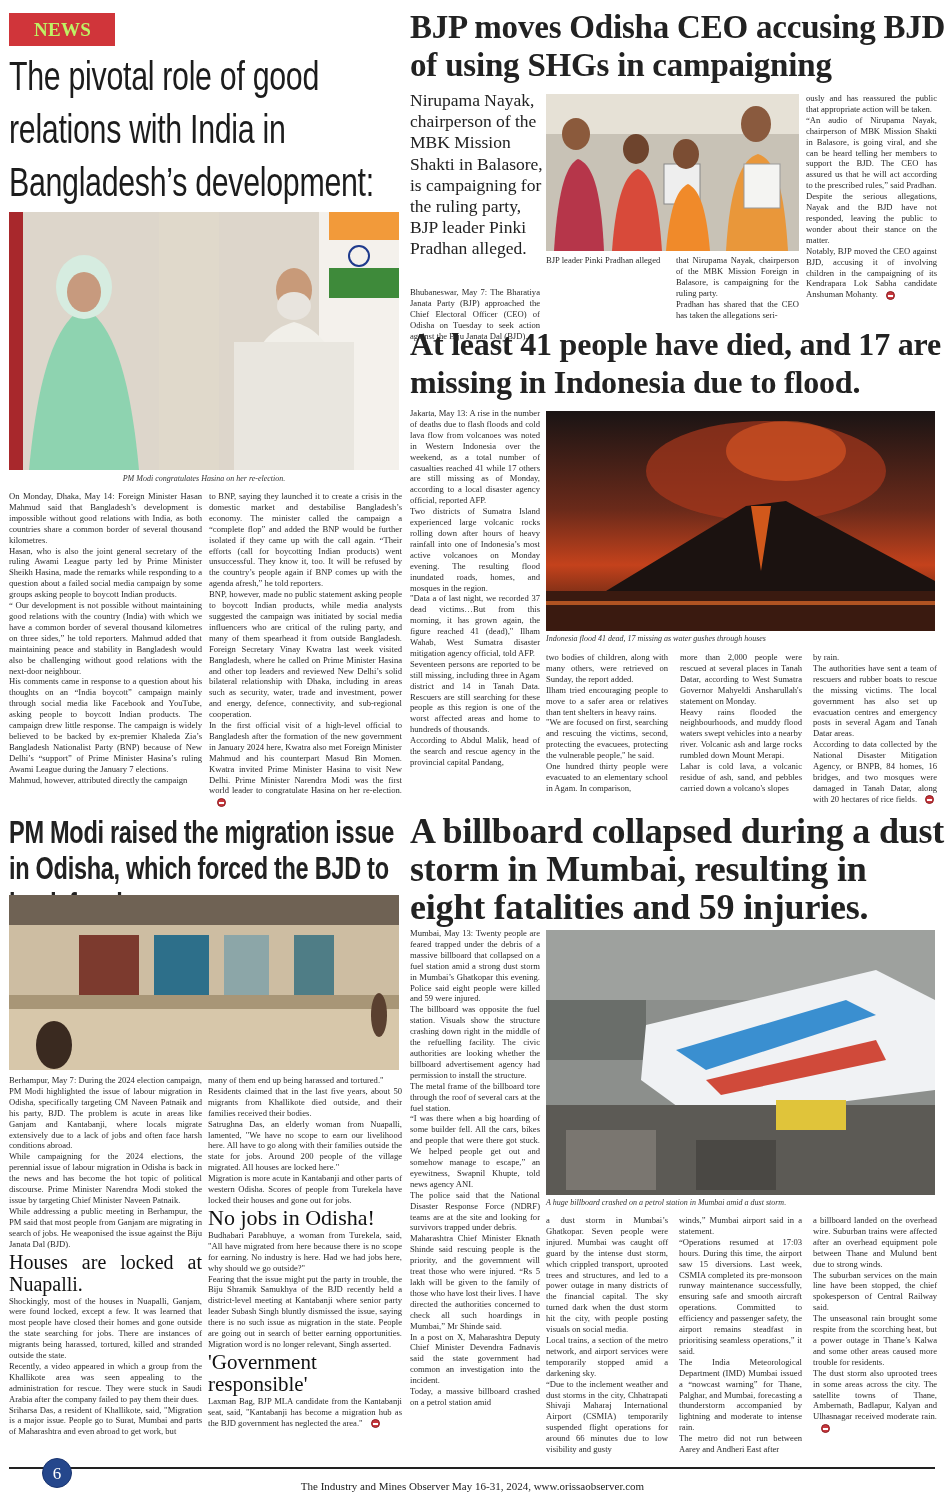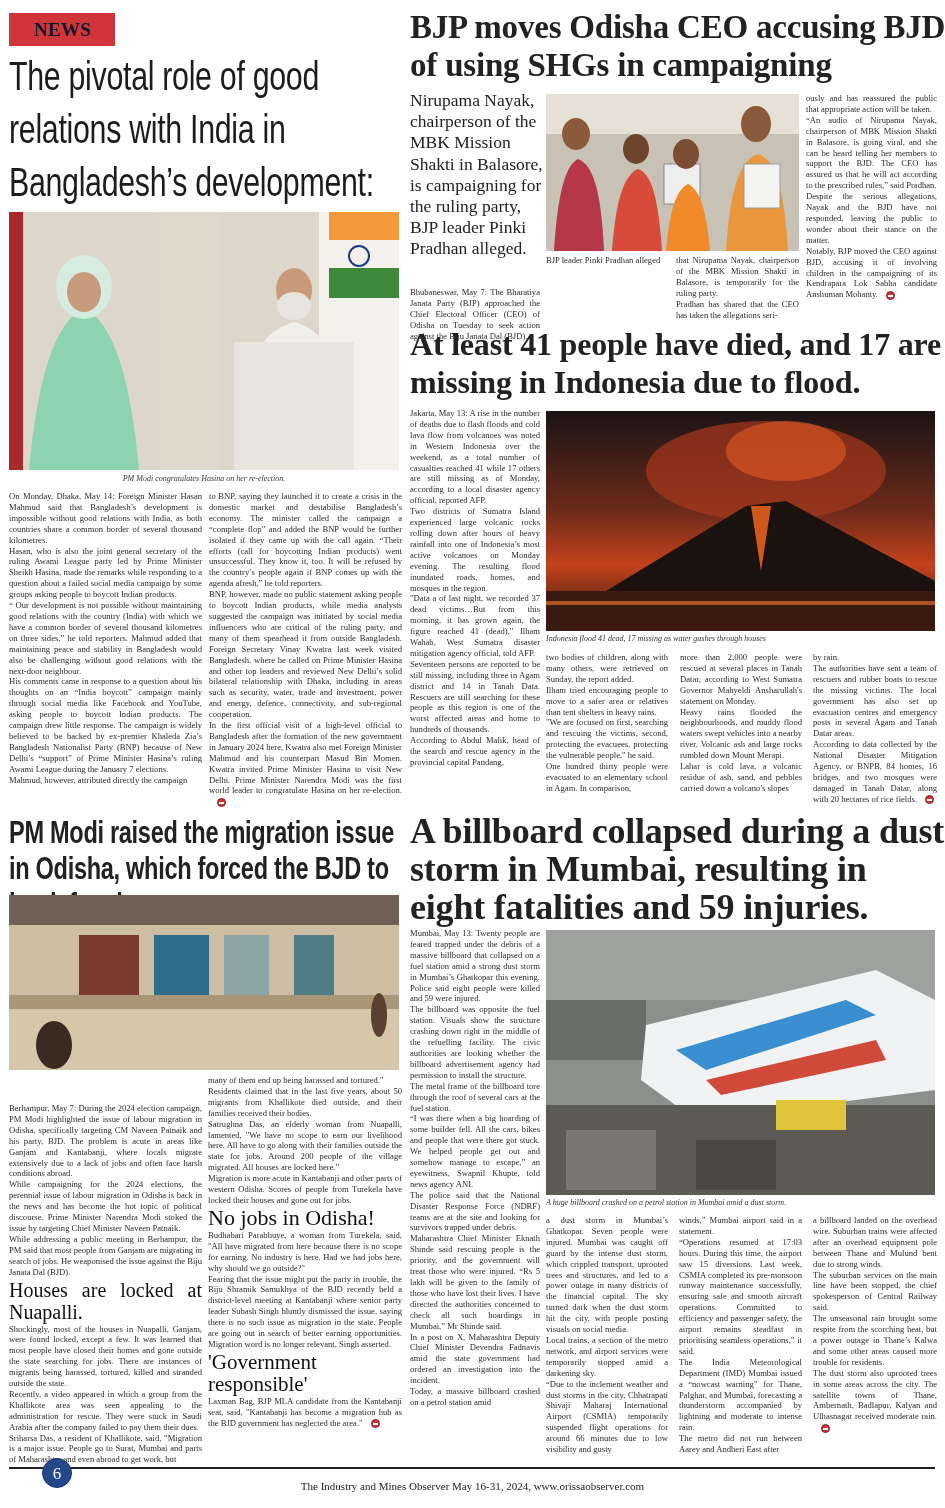--- a/index.html
+++ b/index.html
@@ -1,19 +1,19 @@
 <!DOCTYPE html>
 <html><head>
 <meta charset="utf-8">
 <style>
   * { box-sizing: border-box; margin: 0; padding: 0; }
   html, body { width: 945px; height: 1508px; background: #fff; overflow: hidden; }
   body { position: relative; font-family: "Liberation Serif", "DejaVu Serif", serif; color: #1a1a1a; }
   .abs { position: absolute; }
-  .badge { left: 9px; top: 13px; width: 106px; height: 33px; background: #d0353a; color: #0f172a; font-weight: bold; font-size: 19px; padding: 6px 0 0 25px; letter-spacing: 0.3px; }
+  .badge { left: 9px; top: 13px; width: 106px; height: 33px; background: #d0353a; color: #bef264; font-weight: bold; font-size: 19px; padding: 6px 0 0 25px; letter-spacing: 0.3px; }
   .hl-cond { font-family: "Liberation Sans Narrow", "Liberation Sans", sans-serif; transform-origin: 0 0; }
   .h1 { left: 9px; top: 50px; width: 520px; font-size: 41px; line-height: 53px; font-weight: normal; color: #1c1c1c; transform: scaleX(0.74); letter-spacing: -0.4px; }
   .h2 { left: 410px; top: 8px; width: 540px; font-size: 33px; line-height: 38px; color: #222; letter-spacing: -0.2px; }
   .h3 { left: 410px; top: 325px; width: 540px; font-size: 32px; line-height: 38px; color: #222; letter-spacing: -0.2px; }
   .h4 { left: 9px; top: 815px; width: 520px; font-size: 31px; line-height: 36px; color: #222; transform: scaleX(0.76); letter-spacing: -0.4px; }
   .h5 { left: 410px; top: 812px; width: 540px; font-size: 36px; line-height: 38px; color: #222; letter-spacing: -0.2px; }
   .deck { left: 410px; top: 90px; width: 133px; font-size: 17.5px; line-height: 21.2px; color: #222; }
   .col { font-size: 8.6px; line-height: 10.9px; text-align: justify; color: #2a2a2a; }
   .col p { margin: 0; }
   .sub { font-size: 20px; line-height: 22px; color: #111; margin: 1px 0 1px; font-family: "Liberation Serif", serif; }
@@ -81,21 +81,21 @@
     <path d="M120 157 C124 110 132 95 142 90 C152 95 160 110 164 157 Z" fill="#f08a2a"></path>
     <ellipse cx="210" cy="30" rx="15" ry="18" fill="#8a5a3e"></ellipse>
     <path d="M180 157 C184 90 196 65 212 60 C228 65 238 90 242 157 Z" fill="#e9973a"></path>
     <rect x="198" y="70" width="36" height="44" fill="#f4f4f2" stroke="#999"></rect>
   </svg>
 </div>
 <div class="abs col" style="left:546px; top:255px; width:123px;">
   <p>BJP leader Pinki Pradhan alleged</p>
 </div>
 <div class="abs col" style="left:676px; top:255px; width:123px;">
-  <p>that Nirupama Nayak, chairperson of the MBK Mission Shakti in Balasore, is temporarily for the ruling party.</p>
+  <p>that Nirupama Nayak, chairperson of the MBK Mission Foreign in Balasore, is campaigning for the ruling party.</p>
   <p>Pradhan has shared that the CEO has taken the allegations seri-</p>
 </div>
 <div class="abs col" style="left:806px; top:93px; width:131px;">
   <p>ously and has reassured the public that appropriate action will be taken.</p>
   <p>“An audio of Nirupama Nayak, chairperson of MBK Mission Shakti in Balasore, is going viral, and she can be heard telling her members to support the BJD. The CEO has assured us that he will act according to the prescribed rules,” said Pradhan.</p>
   <p>Despite the serious allegations, Nayak and the BJD have not responded, leaving the public to wonder about their stance on the matter.</p>
   <p><span>Notably, BJP moved the CEO against BJD, accusing it of involving children in the campaigning of its Kendrapara Lok Sabha candidate Anshuman Mohanty.</span><span class="end-icon"></span></p>
 </div>
 
 <h2 class="abs h3">At least 41 people have died, and 17 are missing in Indonesia due to flood.</h2>
@@ -152,21 +152,21 @@
     <rect x="70" y="40" width="60" height="60" fill="#7c3a2e"></rect>
     <rect x="145" y="40" width="55" height="60" fill="#2d6f8a"></rect>
     <rect x="215" y="40" width="45" height="60" fill="#8ca6a8"></rect>
     <rect x="285" y="40" width="40" height="60" fill="#4f7d86"></rect>
     <rect x="0" y="100" width="390" height="14" fill="#a89677"></rect>
     <rect x="0" y="114" width="390" height="61" fill="#d7c7aa"></rect>
     <ellipse cx="45" cy="150" rx="18" ry="24" fill="#3a2a20"></ellipse>
     <ellipse cx="370" cy="120" rx="8" ry="22" fill="#5a4030"></ellipse>
   </svg>
 </div>
-<div class="abs col" style="left:9px; top:1075px; width:193px;margin-top:28px;">
+<div class="abs col" style="left:9px; top:1075px; width:193px;">
   <p>Berhampur, May 7: During the 2024 election campaign, PM Modi highlighted the issue of labour migration in Odisha, specifically targeting CM Naveen Patnaik and his party, BJD. The problem is acute in areas like Ganjam and Kantabanji, where locals migrate extensively due to a lack of jobs and often face harsh conditions abroad.</p>
   <p>While campaigning for the 2024 elections, the perennial issue of labour migration in Odisha is back in the news and has become the hot topic of political discourse. Prime Minister Narendra Modi stoked the issue by targeting Chief Minister Naveen Patnaik.</p>
   <p>While addressing a public meeting in Berhampur, the PM said that most people from Ganjam are migrating in search of jobs. He weaponised the issue against the Biju Janata Dal (BJD).</p>
   <div class="sub">Houses are locked at Nuapalli.</div>
   <p>Shockingly, most of the houses in Nuapalli, Ganjam, were found locked, except a few. It was learned that most people have closed their homes and gone outside the state searching for jobs. There are instances of migrants being harassed, tortured, killed and stranded outside the state.</p>
   <p>Recently, a video appeared in which a group from the Khallikote area was seen appealing to the administration for rescue. They were stuck in Saudi Arabia after the company failed to pay them their dues.</p>
   <p>Sriharsa Das, a resident of Khallikote, said, "Migration is a major issue. People go to Surat, Mumbai and parts of Maharashtra and even abroad to get work, but</p>
 </div>
 <div class="abs col" style="left:208px; top:1075px; width:194px;">
   <p>many of them end up being harassed and tortured."</p>
@@ -181,21 +181,21 @@
 </div>
 
 <h2 class="abs h5">A billboard collapsed during a dust storm in Mumbai, resulting in eight fatalities and 59 injuries.</h2>
 <div class="abs col" style="left:410px; top:928px; width:130px;">
   <p>Mumbai, May 13: Twenty people are feared trapped under the debris of a massive billboard that collapsed on a fuel station amid a strong dust storm in Mumbai’s Ghatkopar this evening. Police said eight people were killed and 59 were injured.</p>
   <p>The billboard was opposite the fuel station. Visuals show the structure crashing down right in the middle of the refuelling facility. The civic authorities are looking whether the billboard advertisement agency had permission to install the structure.</p>
   <p>The metal frame of the billboard tore through the roof of several cars at the fuel station.</p>
   <p>“I was there when a big hoarding of some builder fell. All the cars, bikes and people that were there got stuck. We helped people get out and somehow manage to escape,” an eyewitness, Swapnil Khupte, told news agency ANI.</p>
   <p>The police said that the National Disaster Response Force (NDRF) teams are at the site and looking for survivors trapped under debris.</p>
   <p>Maharashtra Chief Minister Eknath Shinde said rescuing people is the priority, and the government will treat those who were injured. “Rs 5 lakh will be given to the family of those who have lost their lives. I have directed the authorities concerned to check all such hoardings in Mumbai,” Mr Shinde said.</p>
-  <p>In a post on X, Maharashtra Deputy Chief Minister Devendra Fadnavis amid the state government had ordered an investigation into the incident.</p>
+  <p>In a post on X, Maharashtra Deputy Chief Minister Devendra Fadnavis said the state government had common an investigation into the incident.</p>
   <p>Today, a massive billboard crashed on a petrol station amid</p>
 </div>
 <div class="abs photo" style="left:546px; top:930px; width:389px; height:265px;">
   <svg width="389" height="265" viewBox="0 0 389 265">
     <rect width="389" height="265" fill="#8c8f8c"></rect>
     <rect x="0" y="0" width="389" height="70" fill="#9ea19e"></rect>
     <rect x="0" y="70" width="100" height="60" fill="#6a6e6a"></rect>
     <path d="M100 95 L330 40 L389 70 L389 160 L150 190 L95 150 Z" fill="#f0f2f4"></path>
     <path d="M130 120 L300 70 L330 85 L160 140 Z" fill="#3a8fd0"></path>
     <path d="M160 150 L330 110 L340 130 L175 165 Z" fill="#d04a3a"></path>

